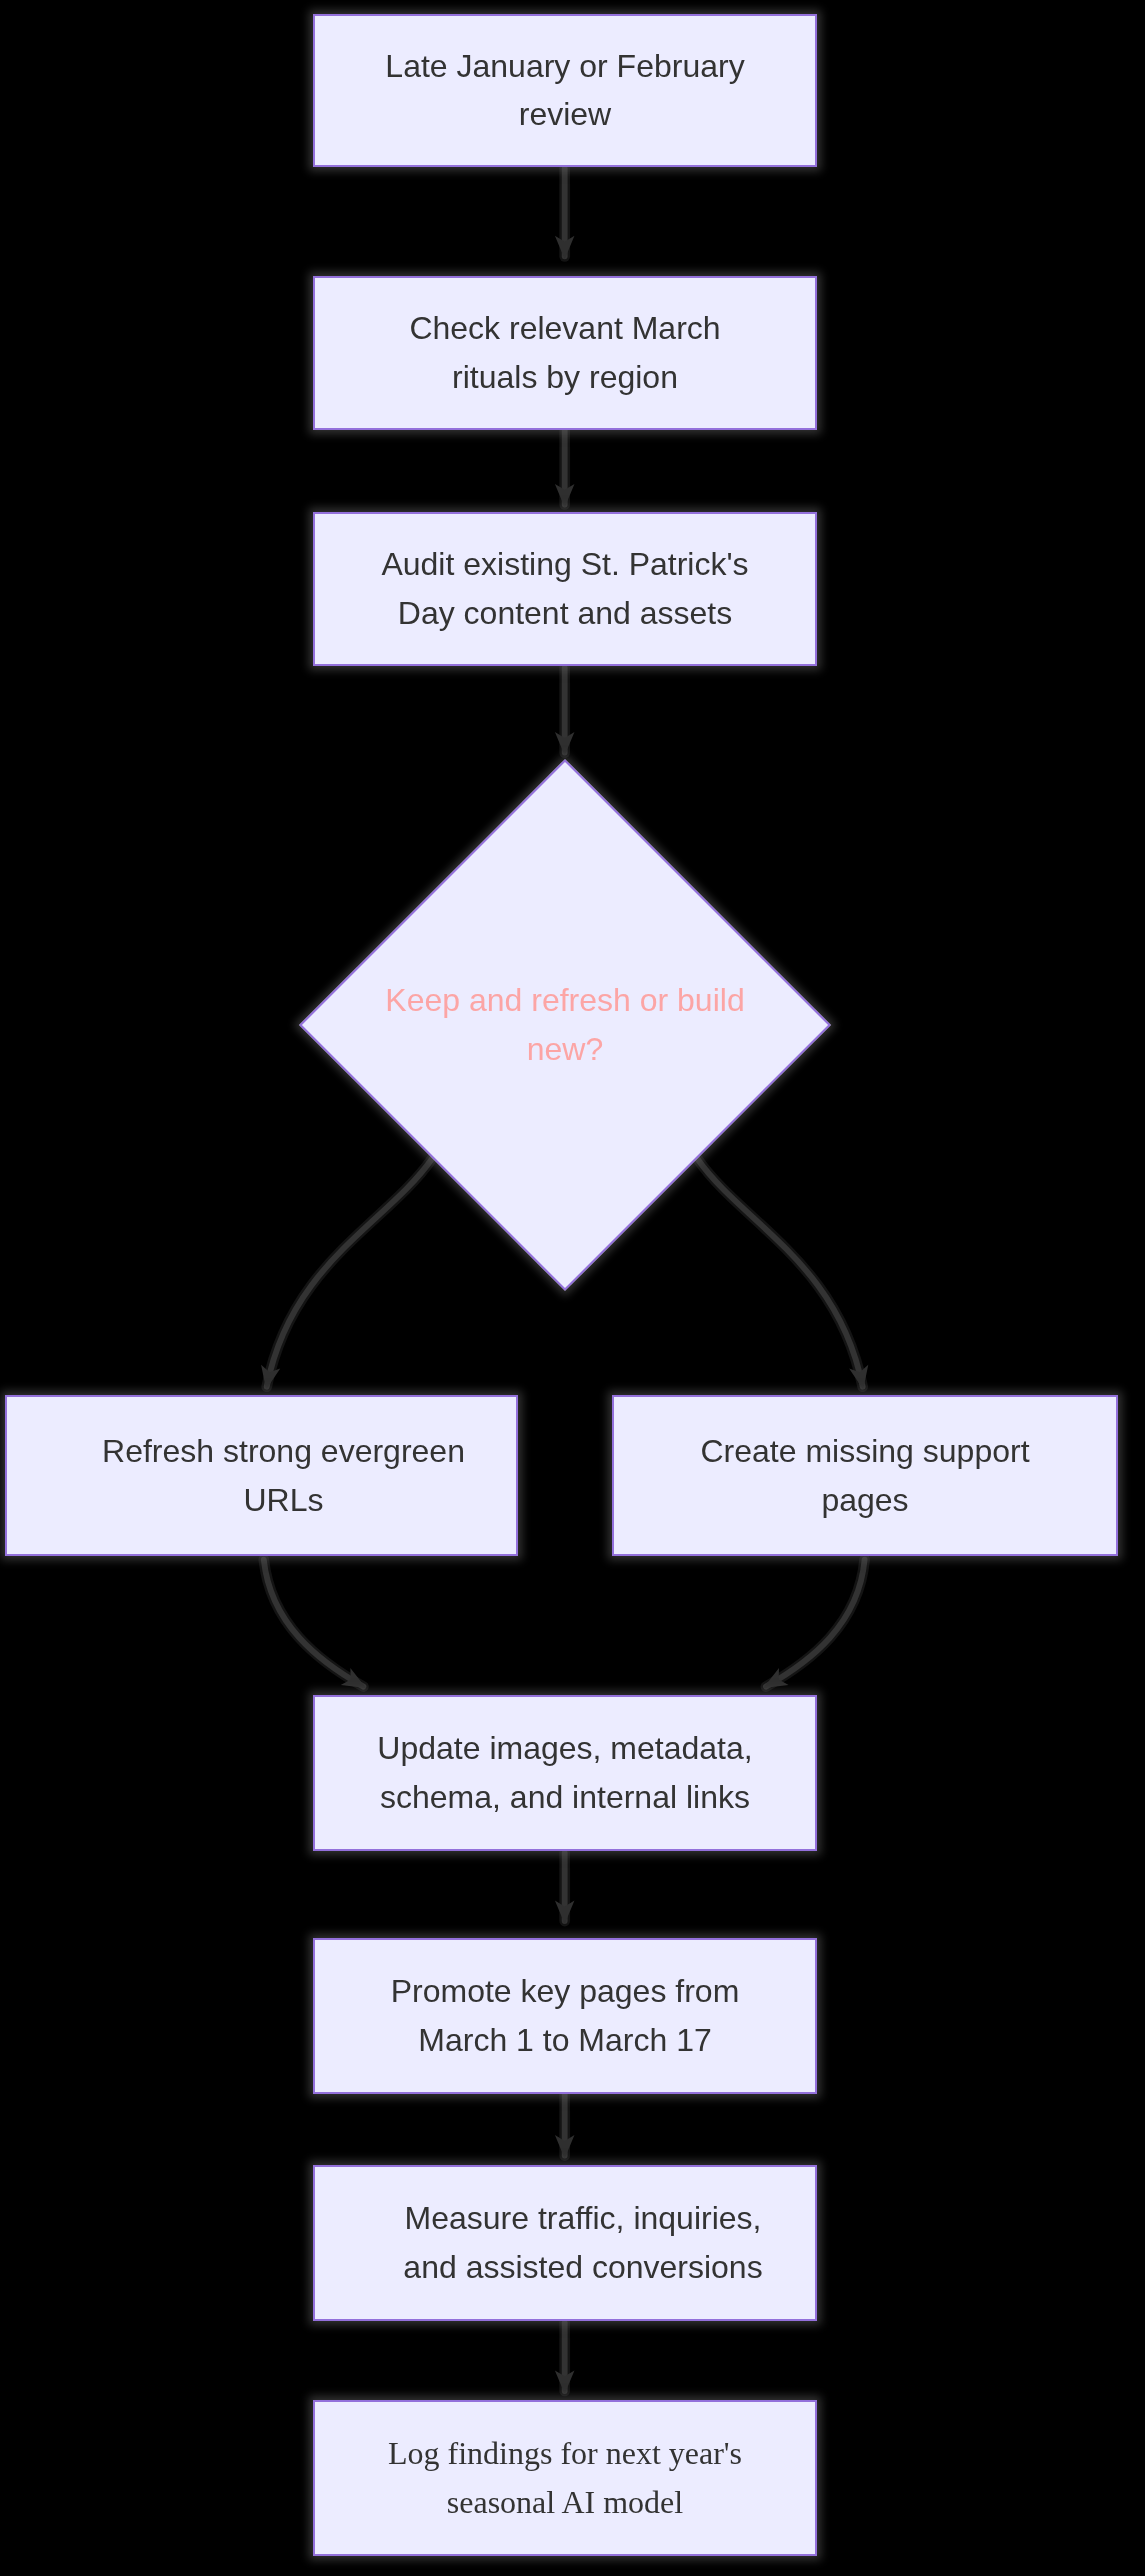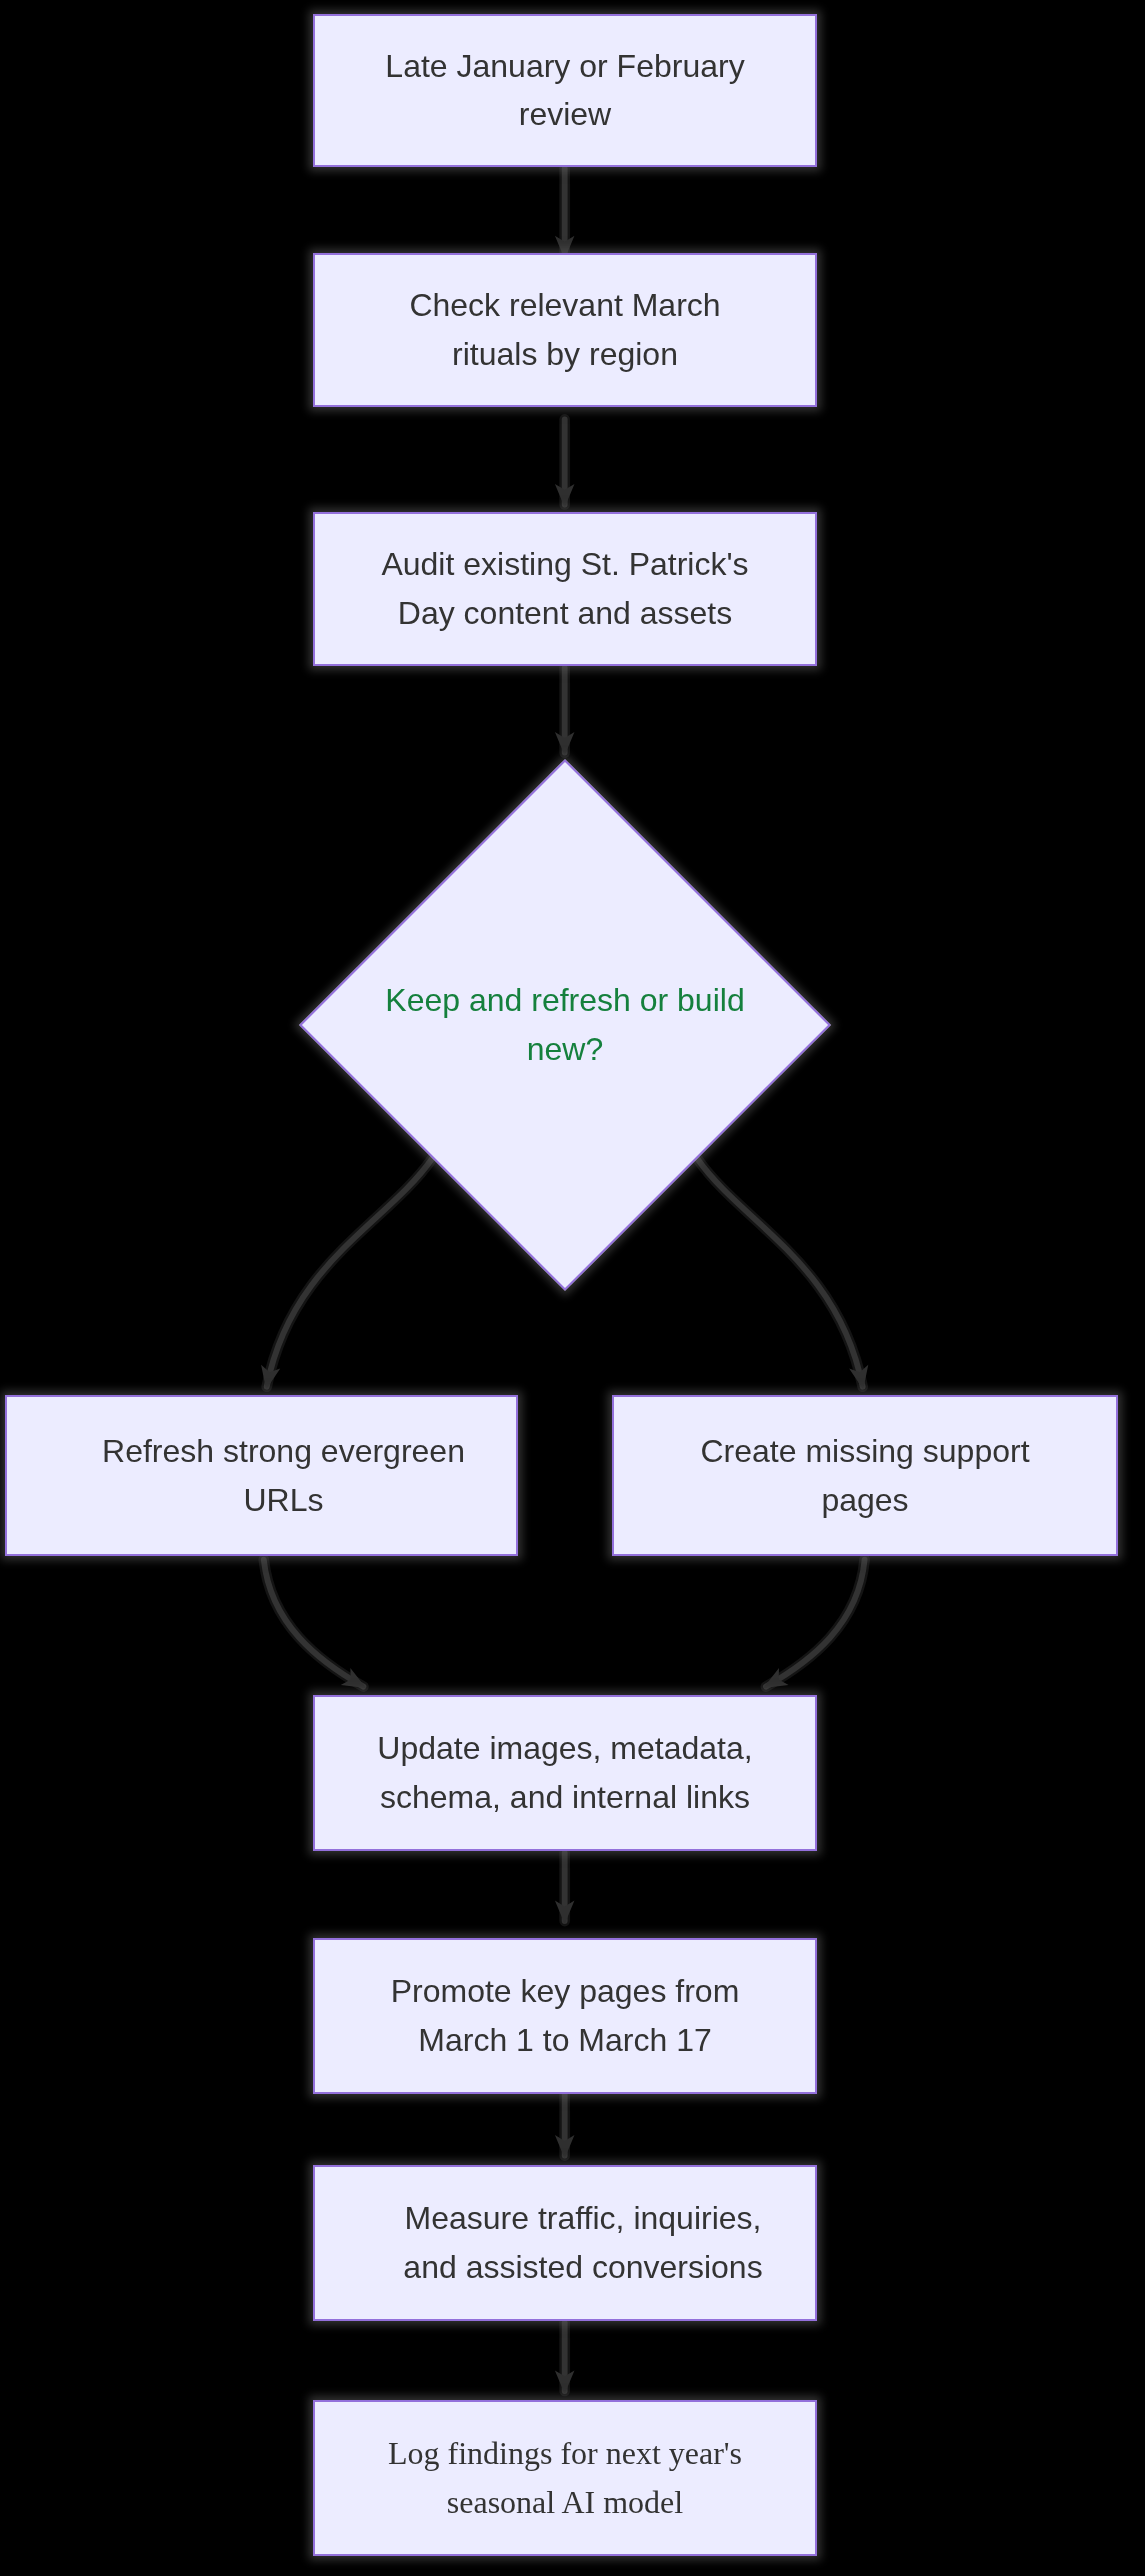--- a/index.html
+++ b/index.html
@@ -37,21 +37,21 @@
     box-shadow:0 0 8.8px 3.9px rgba(100,100,100,0.5);
     transform:rotate(45deg);
     box-sizing:border-box;
   }
   .diamond-label{
     position:absolute;
     z-index:3;
     width:410px;
     display:flex;align-items:center;justify-content:center;
     text-align:center;
-    color:#15803d;
+    color:#fca5a5;
     font-size:32px;
     line-height:1.52;
     white-space:pre-line;
   }
 </style>
 </head>
 <body>
 
 <div id="stage">
 
@@ -83,21 +83,21 @@
     <path class="edge" marker-end="url(#arrow)" d="M578,1896 L578,1966"></path>
     <path class="edge" marker-end="url(#arrow)" d="M578,2137 L578,2206"></path>
     <path class="edge" marker-end="url(#arrow)" d="M578,2377 L578,2447"></path>
   </svg>
 
   <div class="node" style="left:313px;top:13.7px;width:504px;height:153px;">
     <span>Late January or February
 review</span>
   </div>
 
-  <div class="node" style="left:313px;top:253px;width:504px;height:154px;">
+  <div class="node" style="left:313px;top:276px;width:504px;height:154px;">
     <span>Check relevant March
 rituals by region</span>
   </div>
 
   <div class="node" style="left:313px;top:512px;width:504px;height:154px;">
     <span>Audit existing St. Patrick's
 Day content and assets</span>
   </div>
 
   <div class="diamond" style="left:377px;top:837px;"></div>

